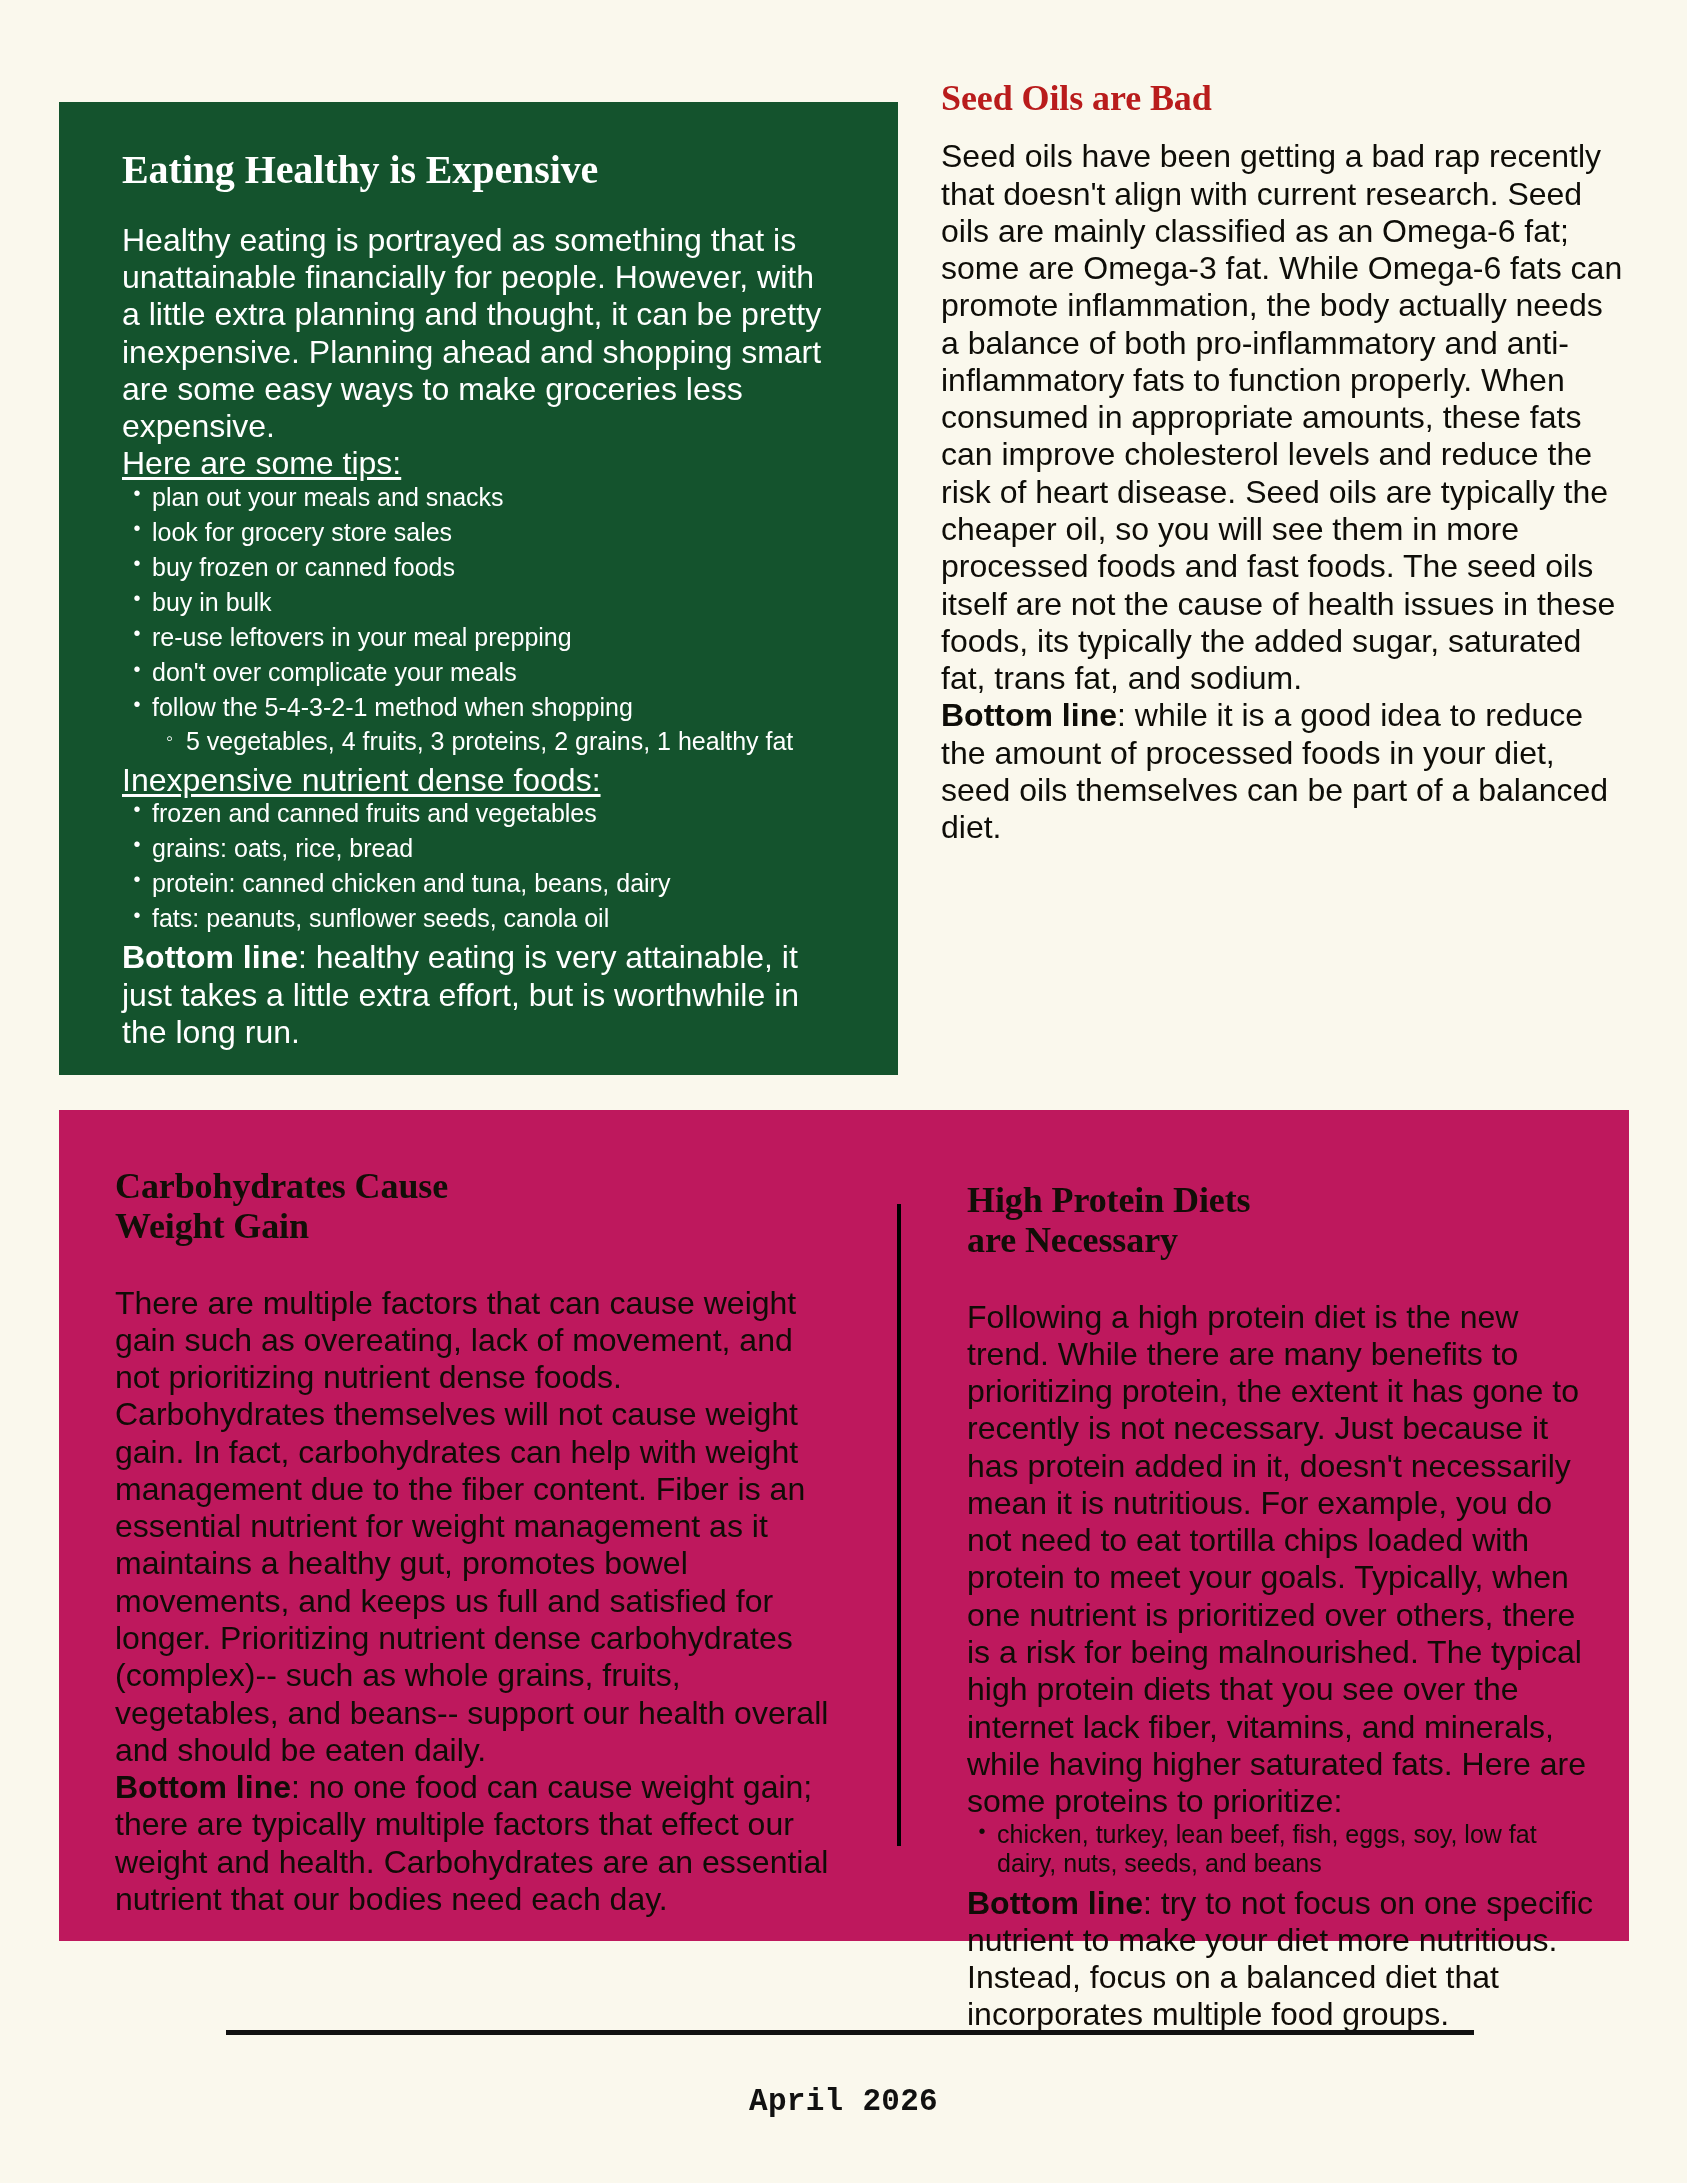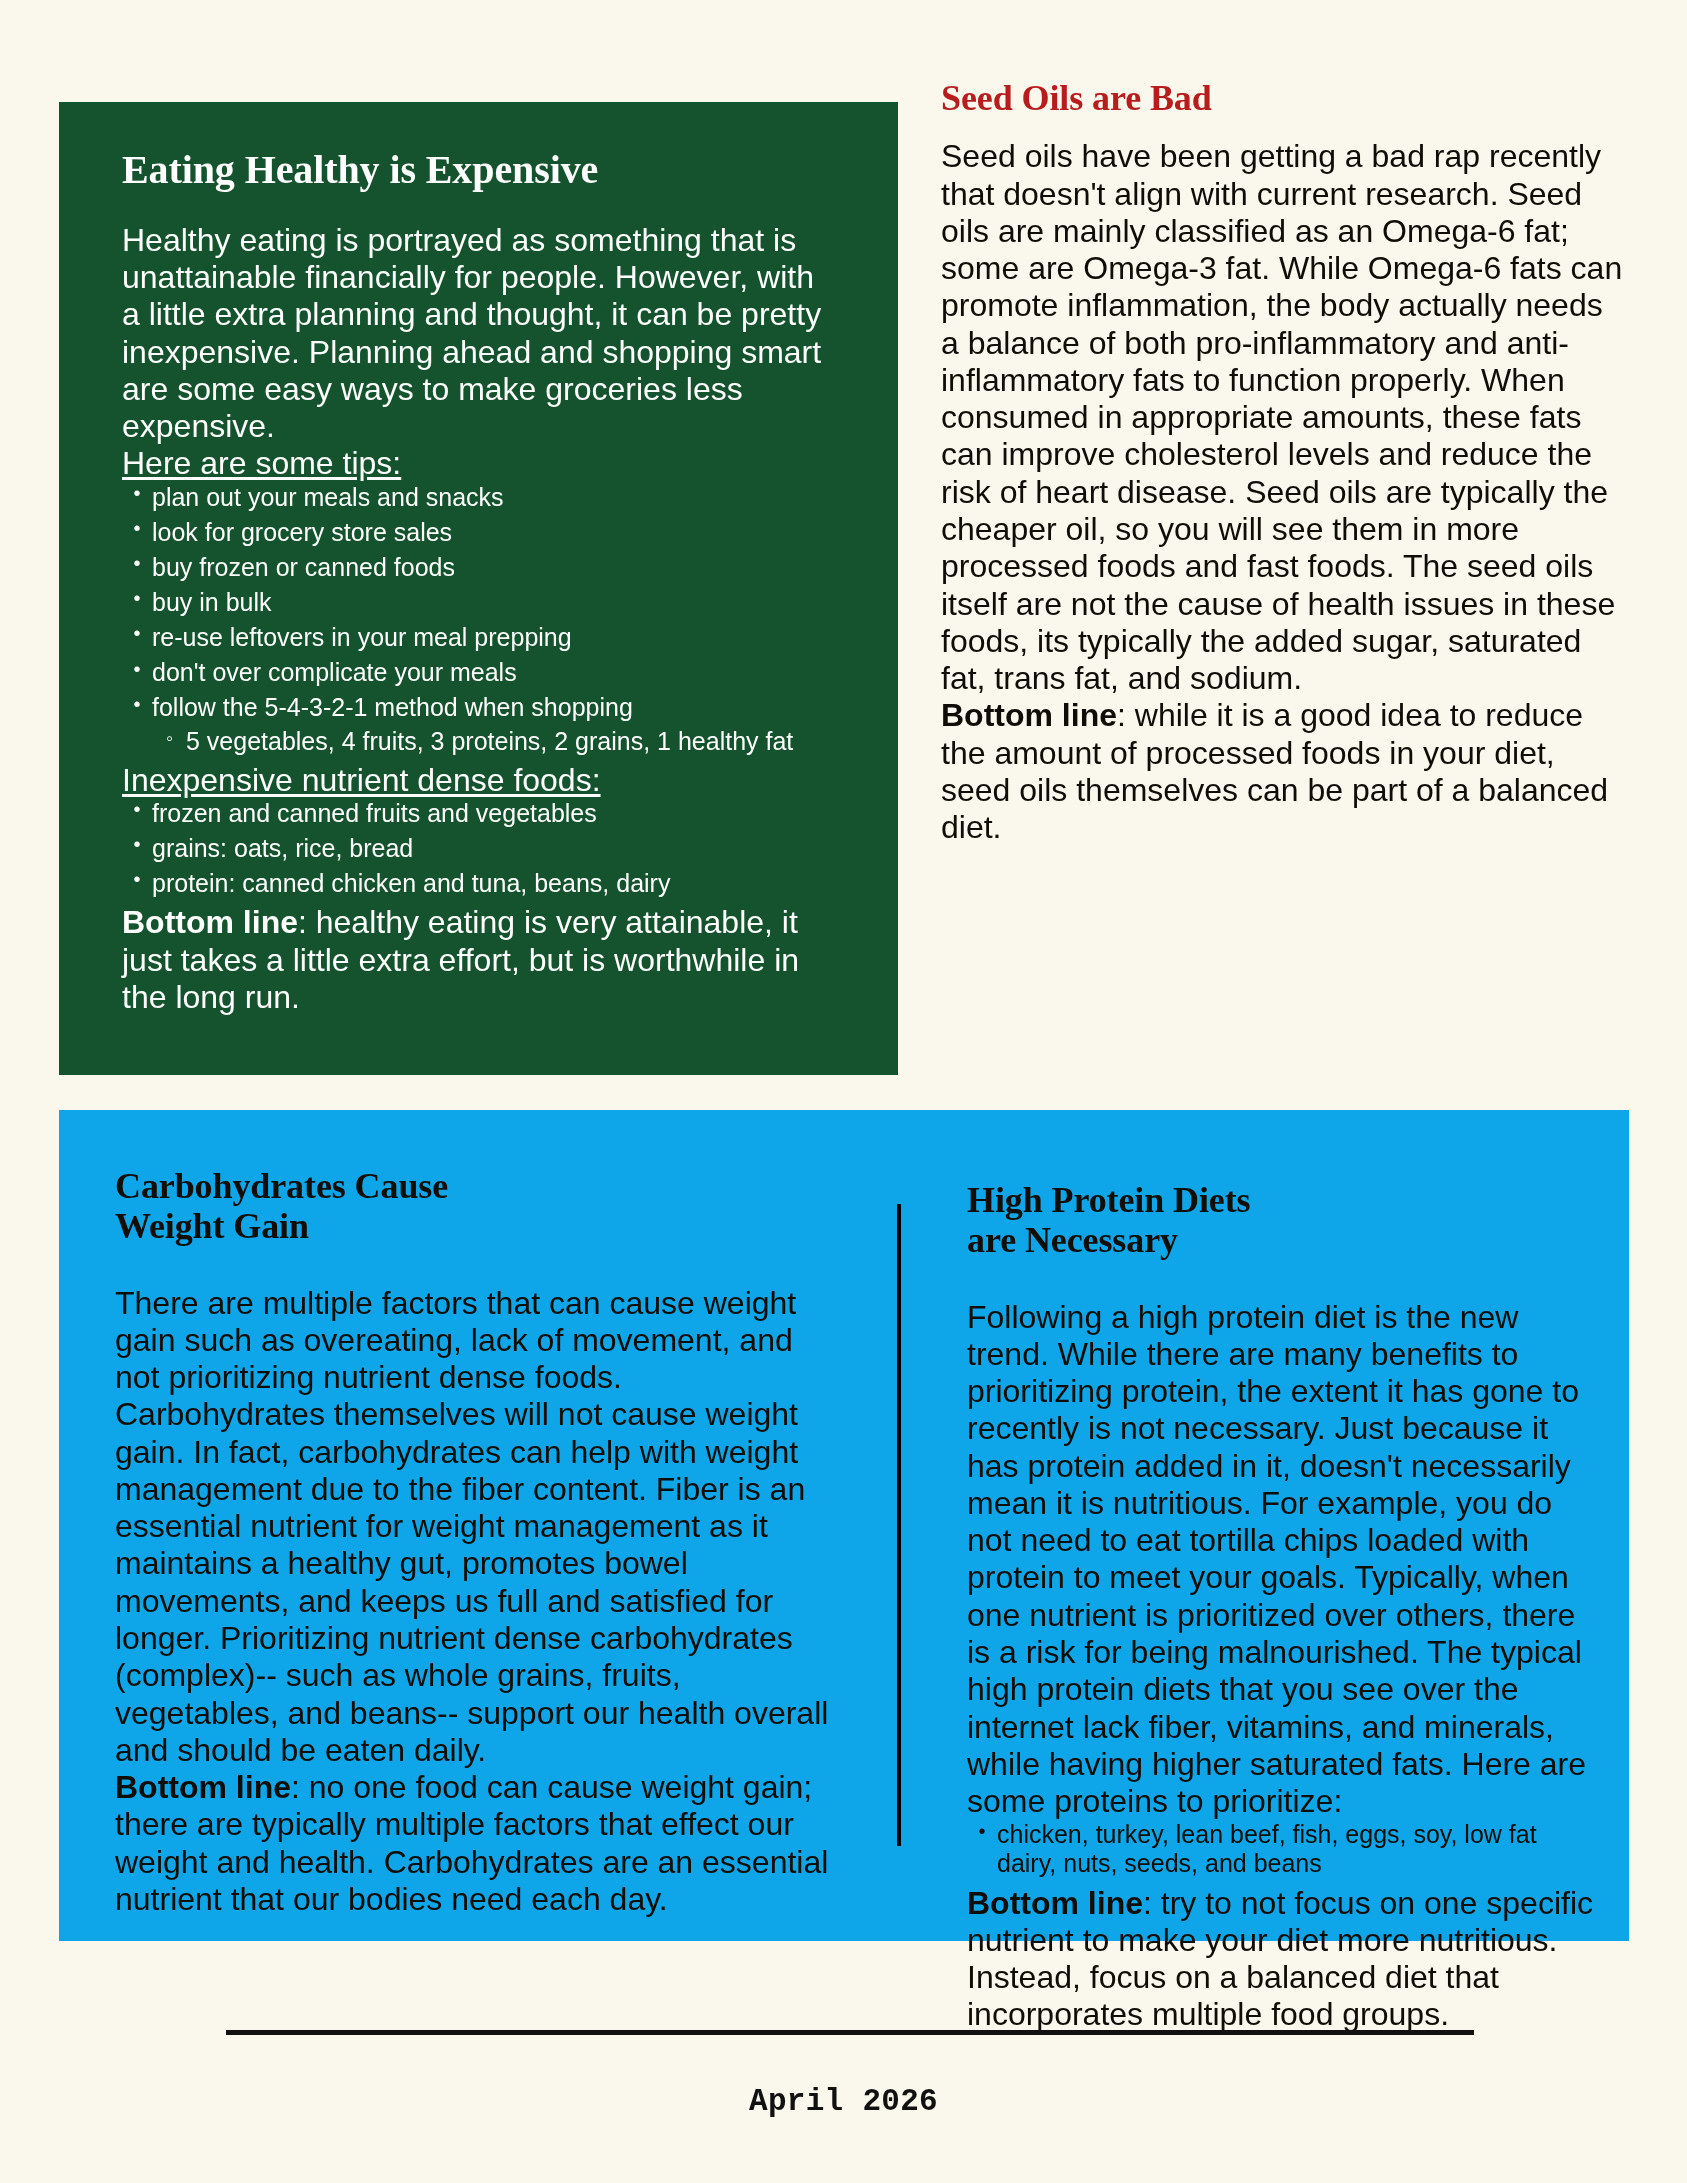--- a/index.html
+++ b/index.html
@@ -43,21 +43,21 @@
     width: 688px;
   }
 
   
   .band {
     position: absolute;
     left: 59px;
     top: 1110px;
     width: 1570px;
     height: 831px;
-    background: #0ea5e9;
+    background: #be185d;
   }
   .band-inner {
     position: relative;
     width: 100%;
     height: 100%;
   }
   .band-col-left {
     position: absolute;
     left: 56px;
     top: 56px;
@@ -221,20 +221,21 @@
         </ul>
       </li>
     </ul>
 
     <div class="body on-dark underlined">Inexpensive nutrient dense foods: </div>
 
     <ul class="tips on-dark">
       <li><span>frozen and canned fruits and vegetables</span></li>
       <li><span>grains: oats, rice, bread</span></li>
       <li><span>protein: canned chicken and tuna, beans, dairy</span></li>
+      <li><span>fats: peanuts, sunflower seeds, canola oil</span></li>
     </ul>
 
     <p class="body on-dark"><span class="bold-lead">Bottom line</span><span>: healthy eating is very attainable, it just takes a little extra effort, but is worthwhile in the long run.</span></p>
   </div>
 
   <div class="right-col-top">
     <h2 class="headline on-cream">Seed Oils are Bad</h2>
 
     <div class="spacer-sm"></div>
 

